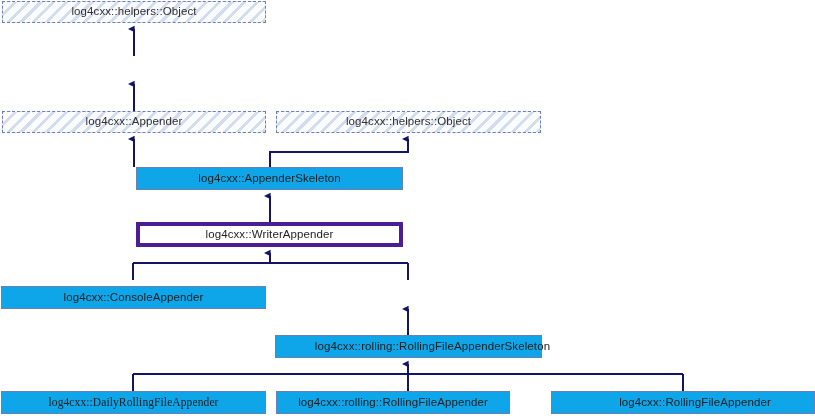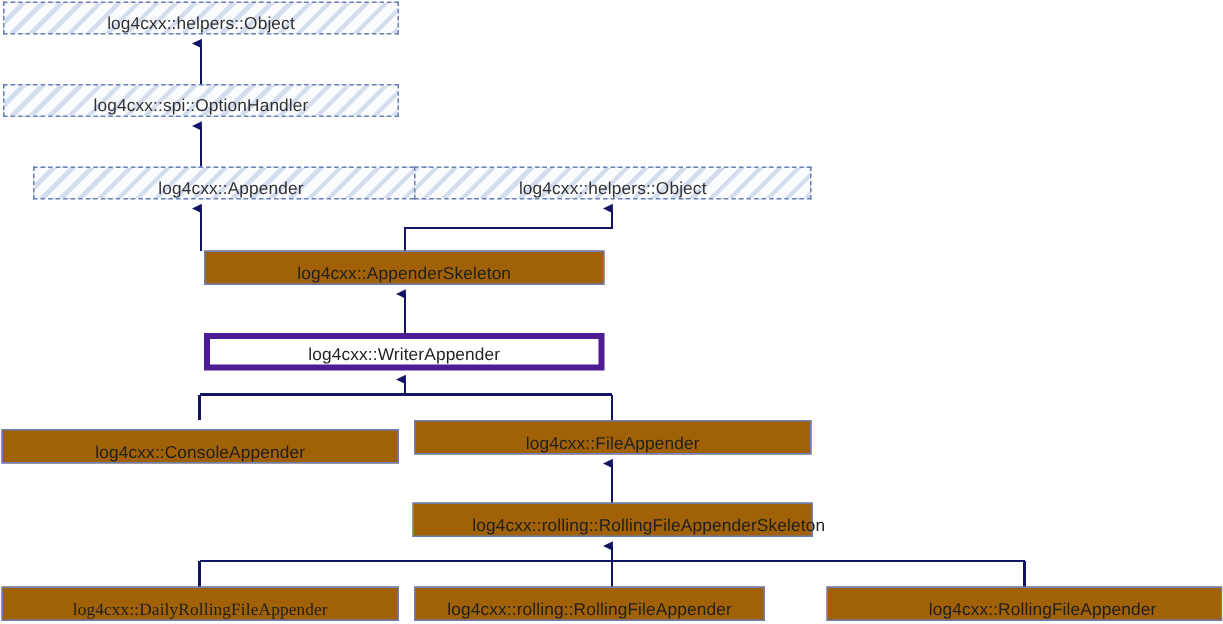--- a/index.html
+++ b/index.html
@@ -21,21 +21,21 @@
     left: 0;
     top: 0;
     width: 815px;
     height: 416px;
     pointer-events: none;
   }
   .node {
     position: absolute;
     box-sizing: border-box;
     display: flex;
-    align-items: flex-end;
+    align-items: center;
     justify-content: center;
     font-size: 11.5px;
     line-height: 1;
     letter-spacing: 0.1px;
     white-space: nowrap;
     color: #1f1f1f;
   }
   
   .node.abstract {
     border: 1px dashed #6a7fb5;
@@ -45,21 +45,21 @@
       -45deg,
       rgba(180, 195, 225, 0.55) 0px,
       rgba(180, 195, 225, 0.55) 3px,
       rgba(255, 255, 255, 0) 3px,
       rgba(255, 255, 255, 0) 9px
     );
   }
   
   .node.normal {
     border: 1px solid #6a7fb5;
-    background: #a16207;
+    background: #0ea5e9;
   }
   
   .node.current {
     border: 4px solid #4c1d95;
     background: #ffffff;
   }
   .node .label {
     display: block;
     padding: 0 4px;
   }
@@ -101,47 +101,41 @@
       <path d="M133,374 L133,391"></path>
       <path d="M408,374 L408,391"></path>
       <path d="M683,374 L683,391"></path>
     </g>
   </svg>
 
   <div class="node abstract" style="left:2px; top:1px; width:264px; height:22px;">
     <span class="label">log4cxx::helpers::Object</span>
   </div>
 
-  <div class="node abstract" style="left:2px; top:56px; width:264px; height:22px;">
-    <span class="label">log4cxx::spi::OptionHandler</span>
-  </div>
 
-  <div class="node abstract" style="left:2px; top:111px; width:264px; height:22px;margin-left:20px;">
+  <div class="node abstract" style="left:2px; top:111px; width:264px; height:22px;">
     <span class="label">log4cxx::Appender</span>
   </div>
 
   <div class="node abstract" style="left:276px; top:111px; width:265px; height:22px;">
     <span class="label">log4cxx::helpers::Object</span>
   </div>
 
   <div class="node normal" style="left:136px; top:167px; width:267px; height:23px;">
     <span class="label">log4cxx::AppenderSkeleton</span>
   </div>
 
   <div class="node current" style="left:136px; top:222px; width:267px; height:25px;">
     <span class="label">log4cxx::WriterAppender</span>
   </div>
 
   <div class="node normal" style="left:1px; top:274px; width:265px; height:23px;margin-top:12px;">
     <span class="label">log4cxx::ConsoleAppender</span>
   </div>
 
-  <div class="node normal" style="left:276px; top:280px; width:265px; height:23px;">
-    <span class="label">log4cxx::FileAppender</span>
-  </div>
 
   <div class="node normal" style="left:275px; top:335px; width:267px; height:23px;padding-left:48px;">
     <span class="label">log4cxx::rolling::RollingFileAppenderSkeleton</span>
   </div>
 
   <div class="node normal" style="left:1px; top:391px; width:265px; height:23px;font-family:Liberation Serif, serif;">
     <span class="label">log4cxx::DailyRollingFileAppender</span>
   </div>
 
   <div class="node normal" style="left:276px; top:391px; width:234px; height:23px;">

